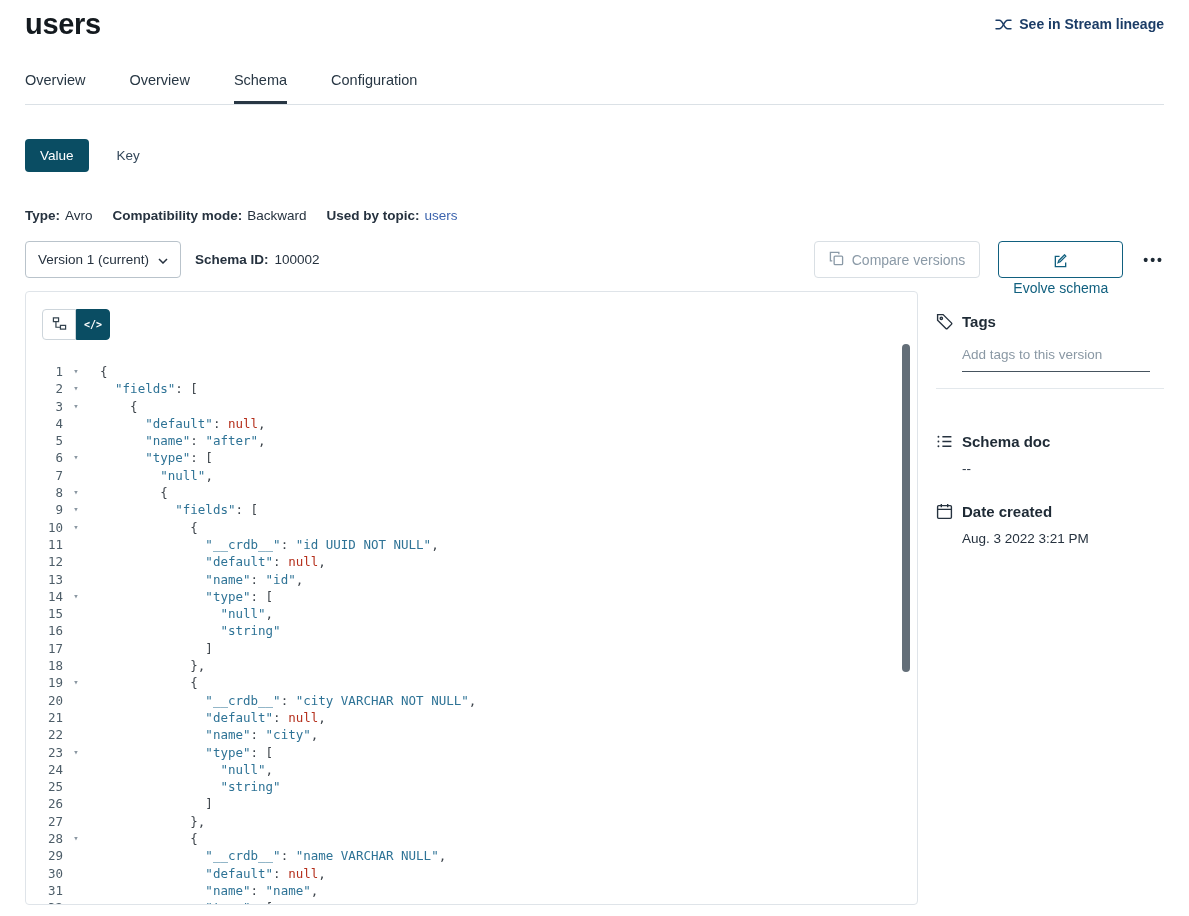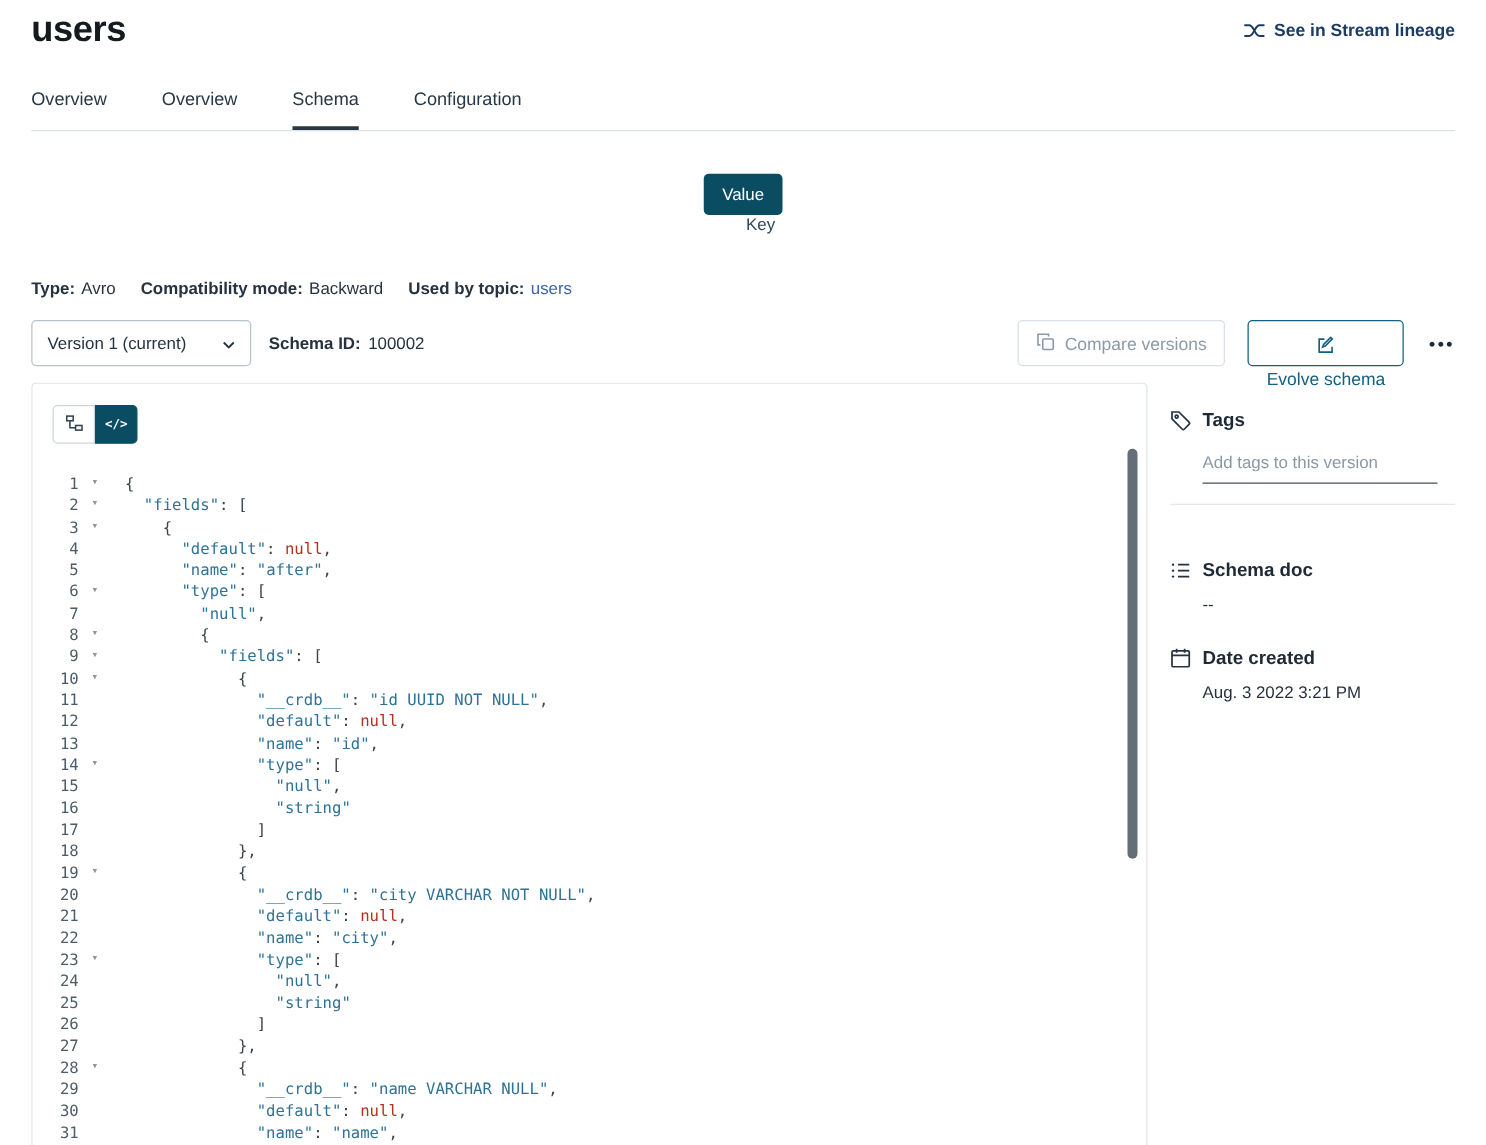--- a/index.html
+++ b/index.html
@@ -12,33 +12,33 @@
   .page-title { font-size:29px; font-weight:800; color:#141a1f; letter-spacing:-0.3px; }
   .lineage-link { display:flex; align-items:flex-start; gap:7px; color:#1b3c66; font-size:14px; font-weight:600; cursor:pointer; margin-top:8px; }
   .lineage-link svg { display:block; }
 
   
   .tabs { display:flex; gap:44px; margin-top:31px; border-bottom:1px solid #dbe1e6;text-align:right; }
   .tab { font-size:14.5px; font-weight:500; color:#283744; padding-bottom:13px; border-bottom:3px solid transparent; cursor:pointer; }
   .tab.active { border-bottom-color:#283744; }
 
   
-  .toggle-row { margin-top:34px; display:flex; align-items:center;flex-direction:column; }
+  .toggle-row { margin-top:34px; display:flex; align-items:center; }
   .btn-value { background:#0a4d63; color:#fff; border:none; border-radius:4px; padding:9px 15px; font-size:13.5px; font-family:inherit; cursor:pointer; }
   .btn-key { background:none; border:none; margin-left:28px; color:#33475a; font-size:13.5px; font-family:inherit; cursor:pointer; }
 
   
   .meta-row { margin-top:36px; display:flex; gap:20px; font-size:13.5px; }
   .meta-pair { display:flex; gap:5px; }
   .meta-label { font-weight:700; }
   .meta-link { color:#3c64ae; cursor:pointer; }
 
   
   .version-row { margin-top:18px; display:flex; align-items:center; }
-  .select-box { width:176px; height:37px; border:1px solid #b9c3cb; border-radius:4px; display:flex; align-items:center; justify-content:space-between; padding:0 12px; font-size:13.5px; cursor:pointer; background:#fff; }
+  .select-box { width:156px; height:37px; border:1px solid #b9c3cb; border-radius:4px; display:flex; align-items:center; justify-content:space-between; padding:0 12px; font-size:13.5px; cursor:pointer; background:#fff; }
   .schema-id { display:flex; gap:6px; margin-left:14px; font-size:13.5px; align-items:center; }
   .spacer { flex:1; }
   .btn-outline { height:37px; display:flex; align-items:center; gap:8px; padding:12px 14px; border-radius:4px; background:#fff; font-size:14px; font-family:inherit; cursor:pointer; }
   .btn-compare { border:1px solid #d9dfe4; color:#8b9aa7; }
   .btn-evolve { border:1px solid #11607f; color:#11607f; margin-left:18px; font-weight:500;flex-direction:column; }
   .btn-more { background:none; border:none; margin-left:20px; color:#1e2a35; font-size:14px; letter-spacing:2px; cursor:pointer; font-weight:700; }
 
   
   .main { margin-top:13px; display:flex; height:614px; overflow:hidden; }
   .code-panel { width:893px; border:1px solid #dfe4e9; border-radius:4px; position:relative; overflow:hidden; background:#fff; flex-shrink:0; }

